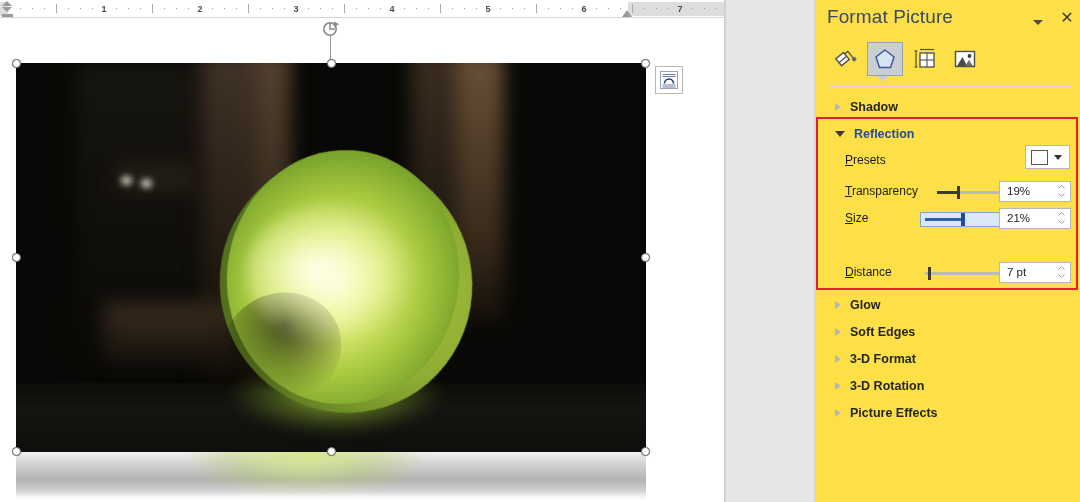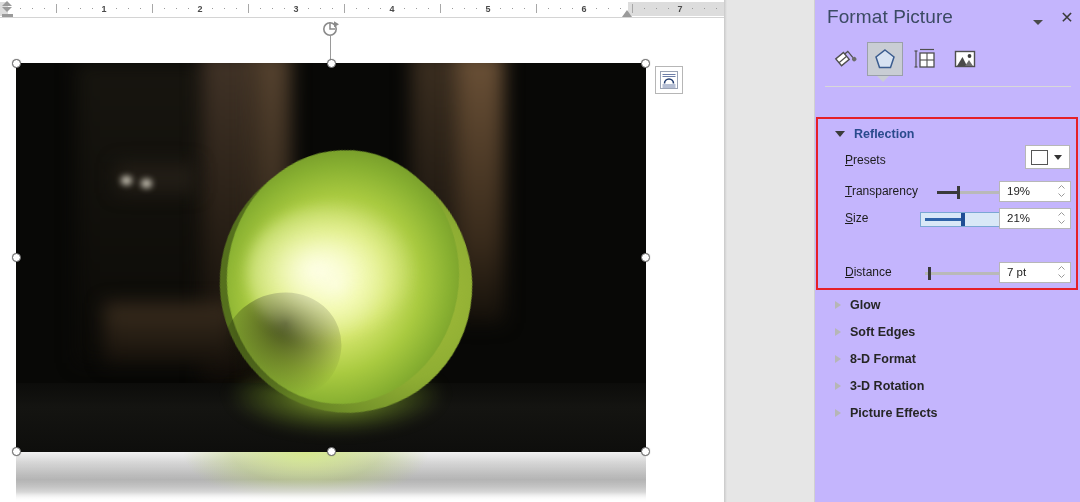--- a/index.html
+++ b/index.html
@@ -167,21 +167,21 @@
   #layout-options {
     position: absolute; left: 655px; top: 66px; width: 28px; height: 28px;
     background: #ffffff; border: 1px solid #b6b6b6;
     display: flex; align-items: center; justify-content: center;
     z-index: 7;
   }
 
   
   #panel {
     position: absolute; left: 814px; top: 0; width: 266px; height: 502px;
-    background: #c4b5fd; border-left: 1px solid #d0d0d0;
+    background: #fde047; border-left: 1px solid #d0d0d0;
   }
   #panel-head {
     position: relative; height: 40px;
   }
   #panel-title {
     position: absolute; left: 12px; top: 6px;
     font-size: 19px; color: #3b4a63; letter-spacing: .1px;
   }
   #panel-dd {
     position: absolute; left: 214px; top: 14px; width: 18px; height: 16px;
@@ -491,20 +491,24 @@
           <polygon points="12,19 16,13 20,19" fill="#6e6e6e"></polygon>
         </svg>
       </div>
       <div style="position:absolute;left:62px;top:36px;width:0;height:0;
                   border-left:6px solid transparent;border-right:6px solid transparent;
                   border-top:6px solid #c9cdd4;"></div>
     </div>
 
     <div id="panel-divider"></div>
 
+    <div class="section-row" style="top:93px;">
+      <div class="sec-tri closed"></div>
+      <div class="sec-label">Shadow</div>
+    </div>
 
     <div class="section-row" style="top:120px;">
       <div class="sec-tri open"></div>
       <div class="sec-label active">Reflection</div>
     </div>
 
     <div class="ctrl-row" style="top:148px;">
       <div class="ctrl-label"><u>P</u>resets</div>
     </div>
 
@@ -569,21 +573,21 @@
     <div class="section-row" style="top:318px;">
       <div class="sec-tri closed"></div>
       <div class="sec-label">Soft Edges</div>
     </div>
     <div class="section-row" style="top:291px;">
       <div class="sec-tri closed"></div>
       <div class="sec-label">Glow</div>
     </div>
     <div class="section-row" style="top:345px;">
       <div class="sec-tri closed"></div>
-      <div class="sec-label">8-D Format</div>
+      <div class="sec-label">3-D Format</div>
     </div>
     <div class="section-row" style="top:372px;">
       <div class="sec-tri closed"></div>
       <div class="sec-label">3-D Rotation</div>
     </div>
     <div class="section-row" style="top:399px;">
       <div class="sec-tri closed"></div>
       <div class="sec-label">Picture Effects</div>
     </div>
   </div>

